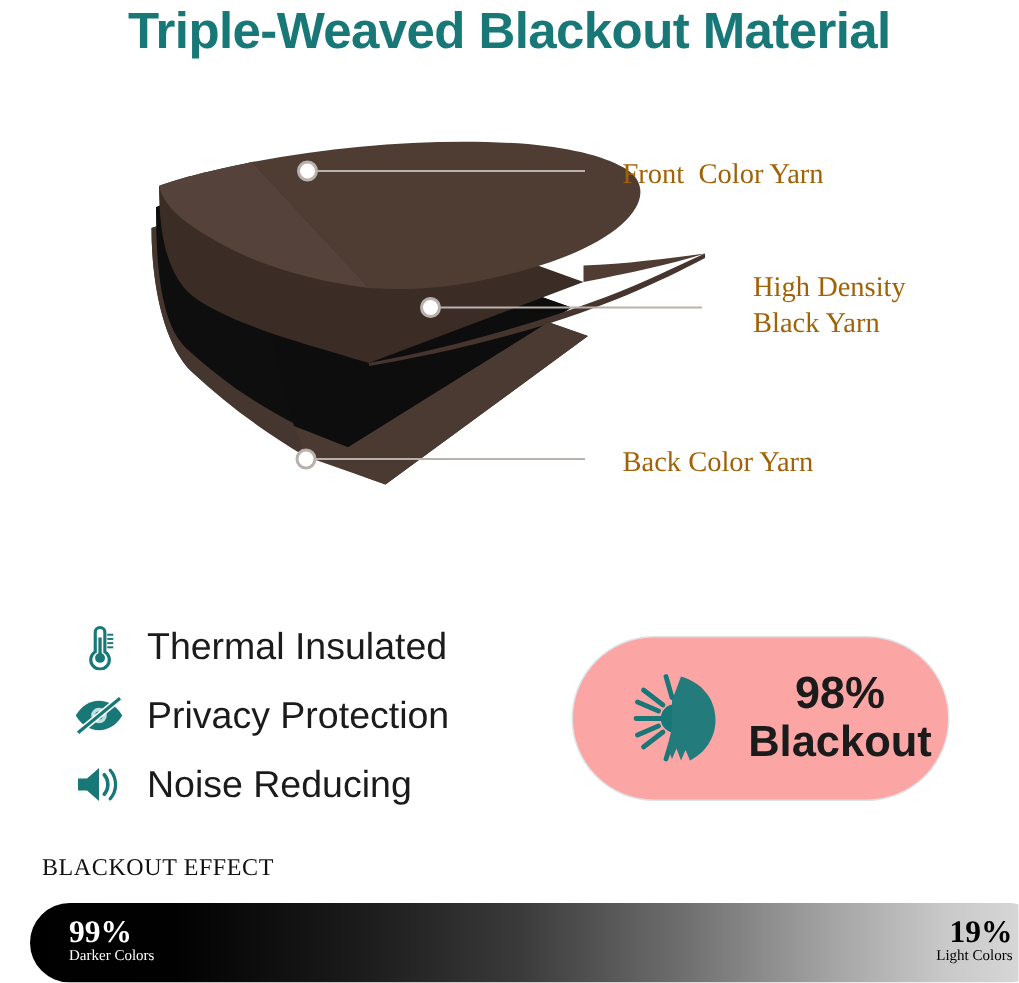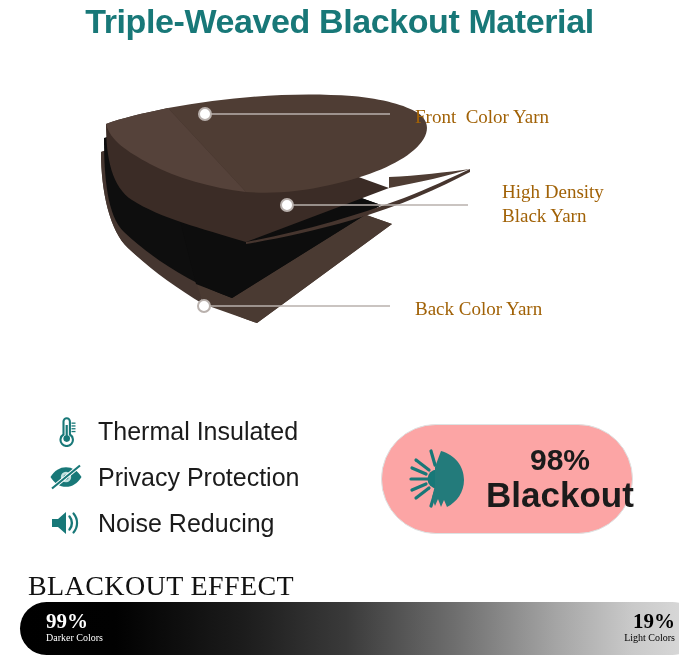--- a/index.html
+++ b/index.html
@@ -107,29 +107,29 @@
   }
   .badge-text {
     margin-left: 12px;
     text-align: center;
     font-family: "Liberation Sans", sans-serif;
     font-weight: bold;
     color: #1b1b1b;
     line-height: 1.08;
   }
   .badge-pct { font-size: 30px; display: block; }
-  .badge-word { font-size: 35px; display: block; }
+  .badge-word { font-size: 29px; display: block; }
 
   
   .effect-heading {
     position: absolute;
     left: 28px;
     top: 570px;
     font-family: "Liberation Serif", serif;
-    font-size: 28px;
+    font-size: 16px;
     color: #111111;
     letter-spacing: 0.4px;
     white-space: nowrap;
   }
   .effect-bar {
     position: absolute;
     left: 0px;
     top: 602px;
     width: 679px;
     height: 53px;

